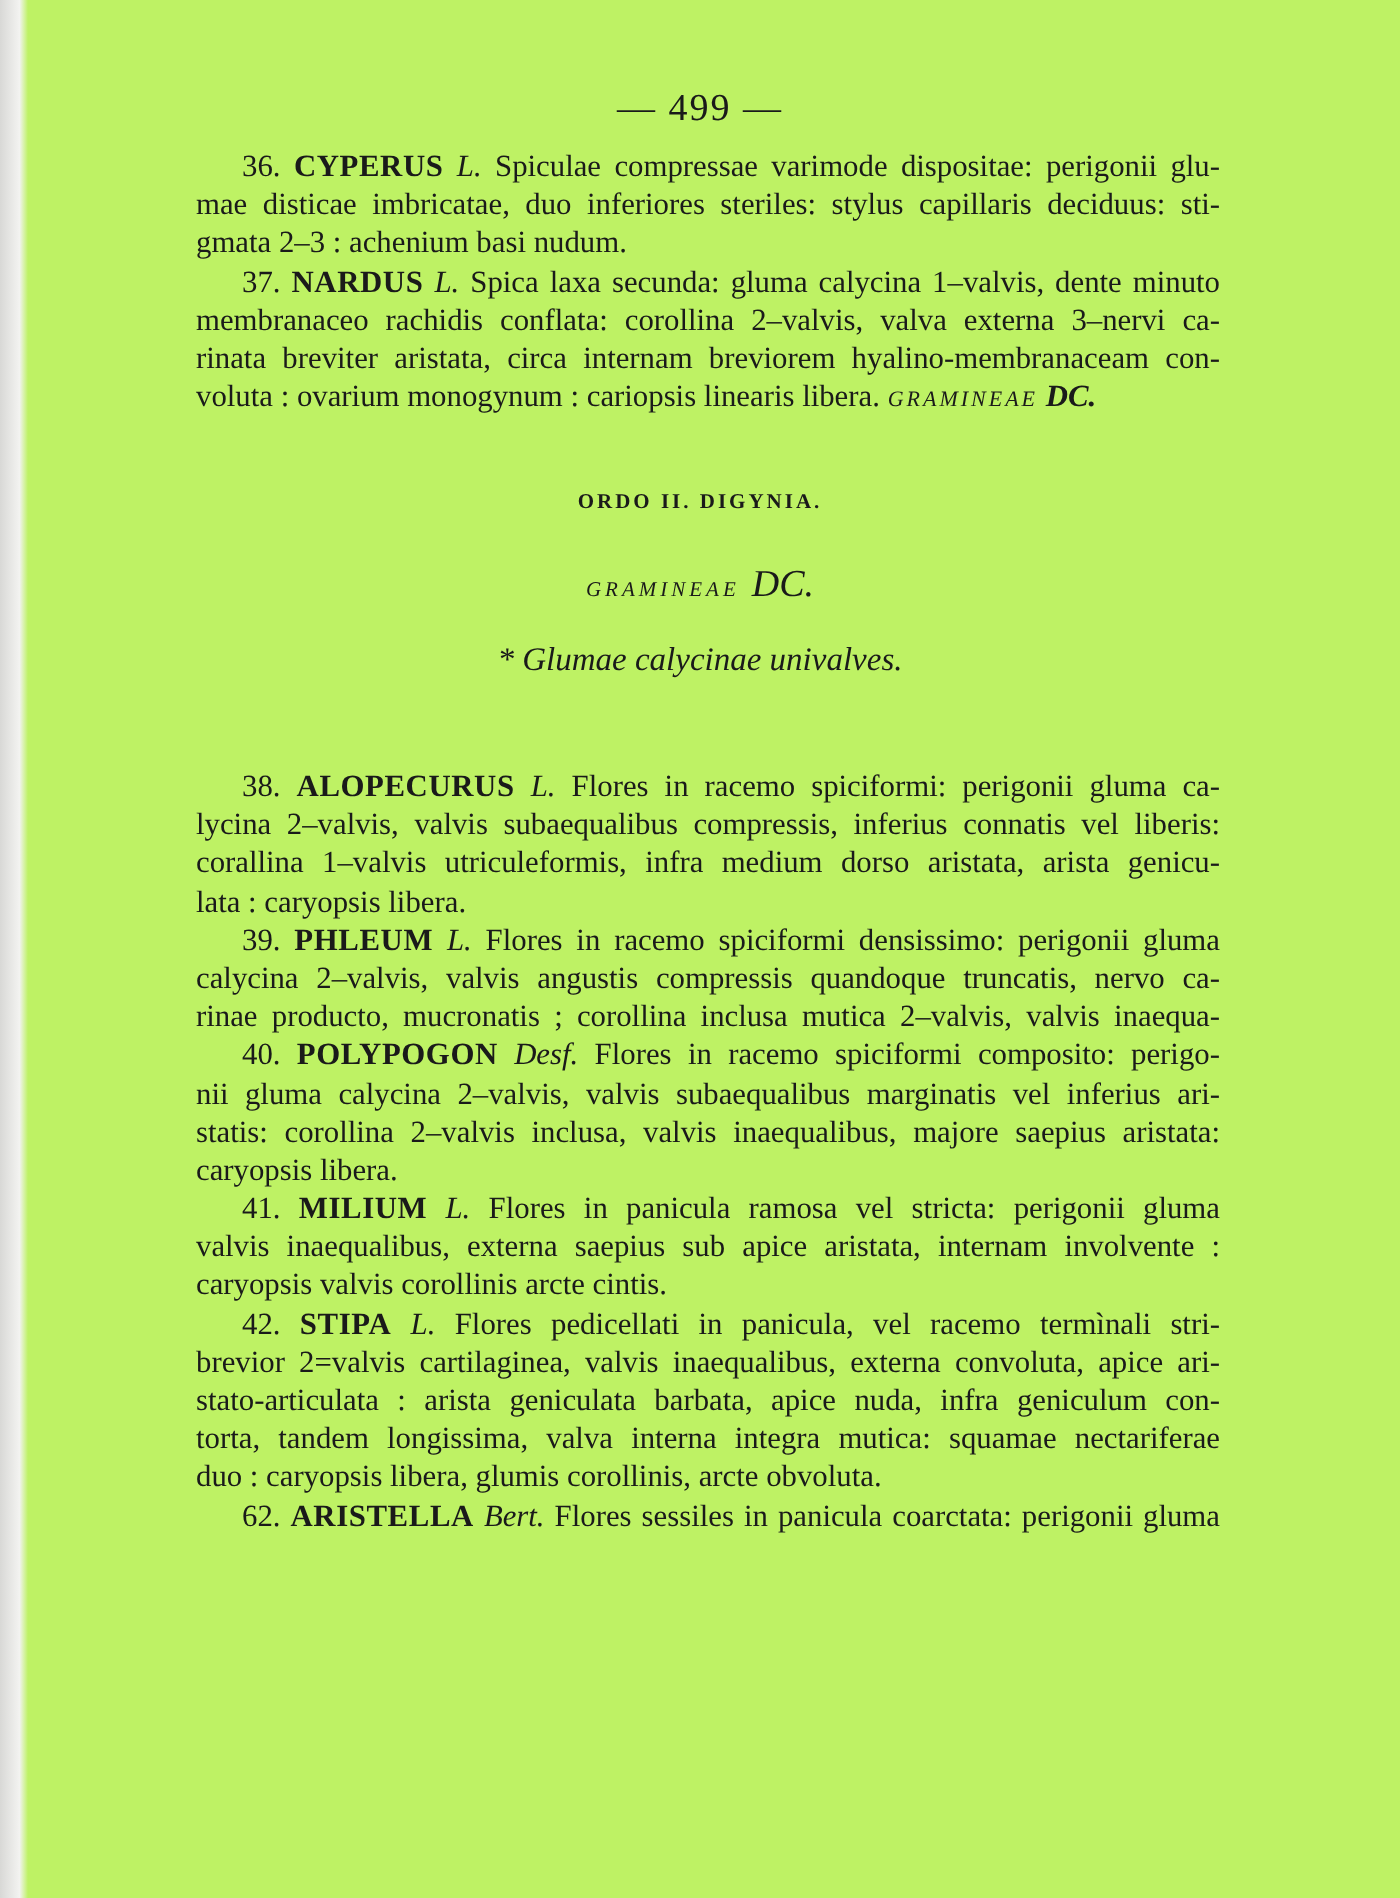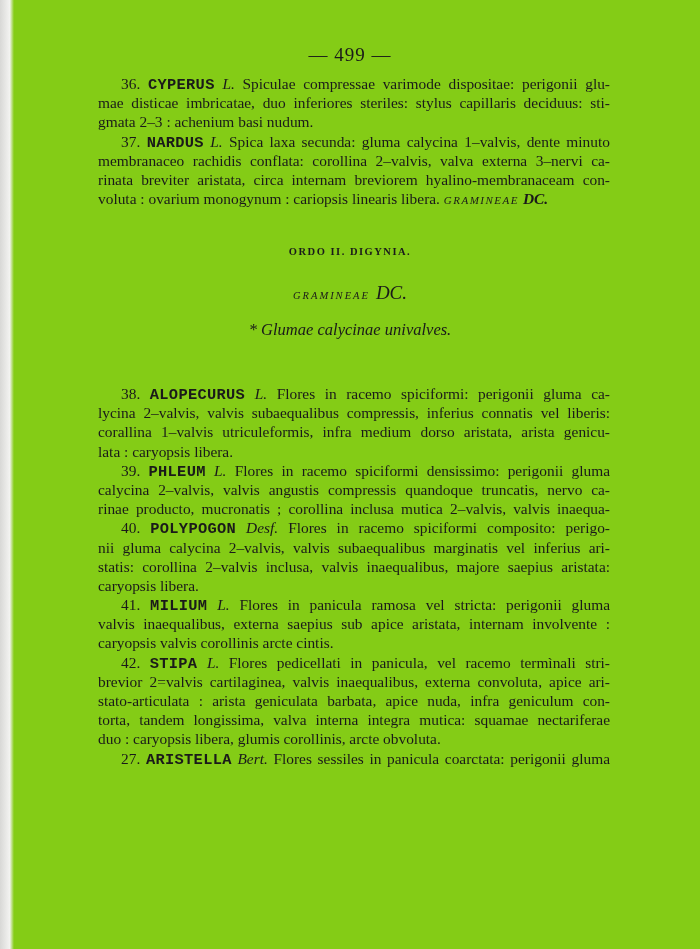--- a/index.html
+++ b/index.html
@@ -12,21 +12,21 @@
       height: 949px;
       position: relative;
       overflow: hidden;
       font-family: "DejaVu Serif", "Liberation Serif", serif;
       color: #1a1a1a;
     }
     .page {
       position: absolute;
       left: 0; top: 0;
       width: 700px; height: 949px;
-      background: #84cc16;
+      background: #bef264;
     }
     .page::before {
       content: "";
       position: absolute;
       left: 0; top: 0; bottom: 0;
       width: 14px;
       background: linear-gradient(to right, #d8d8d6, #f3f3f1 70%, rgba(253,253,252,0));
     }
     .page-number {
       position: absolute;
@@ -57,21 +57,20 @@
     .line.last {
       text-align-last: left;
     }
     .line.indent {
       padding-left: 23px;
     }
     .num { font-weight: normal; }
     .genus {
       font-weight: bold;
       letter-spacing: 0.3px;
-      font-family: Liberation Mono, monospace;
     }
     .auth { font-style: italic; }
     .smallcaps-it {
       font-style: italic;
       font-variant: small-caps;
       font-size: 11px;
       letter-spacing: 1.5px;
       text-transform: uppercase;
     }
     .dc {
@@ -156,16 +155,16 @@
     <span class="line indent"><span class="num">41.</span> <span class="genus">MILIUM</span> <span class="auth">L.</span><span> Flores in panicula ramosa vel stricta: perigonii gluma</span></span>
     <span class="line">valvis inaequalibus, externa saepius sub apice aristata, internam involvente :</span>
     <span class="line last">caryopsis valvis corollinis arcte cintis.</span>
 
     <span class="line indent"><span class="num">42.</span> <span class="genus">STIPA</span> <span class="auth">L.</span><span> Flores pedicellati in panicula, vel racemo termìnali stri-</span></span>
     <span class="line">brevior 2=valvis cartilaginea, valvis inaequalibus, externa convoluta, apice ari-</span>
     <span class="line">stato-articulata : arista geniculata barbata, apice nuda, infra geniculum con-</span>
     <span class="line">torta, tandem longissima, valva interna integra mutica: squamae nectariferae</span>
     <span class="line last">duo : caryopsis libera, glumis corollinis, arcte obvoluta.</span>
 
-    <span class="line indent"><span class="num">27.</span> <span class="genus">ARISTELLA</span> <span class="auth">Bert.</span><span> Flores sessiles in panicula coarctata: perigonii gluma</span></span>
+    <span class="line indent"><span class="num">62.</span> <span class="genus">ARISTELLA</span> <span class="auth">Bert.</span><span> Flores sessiles in panicula coarctata: perigonii gluma</span></span>
   </div>
 
 </div>
 
 </body></html>

